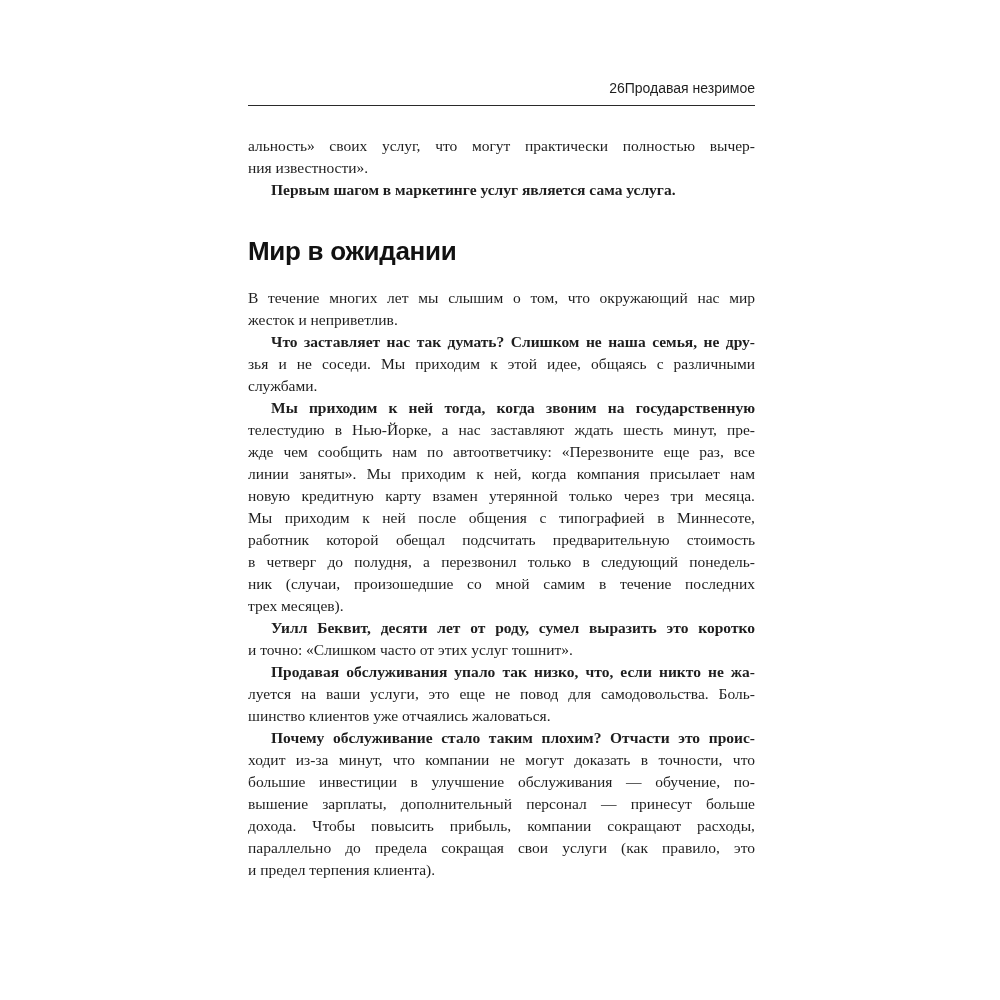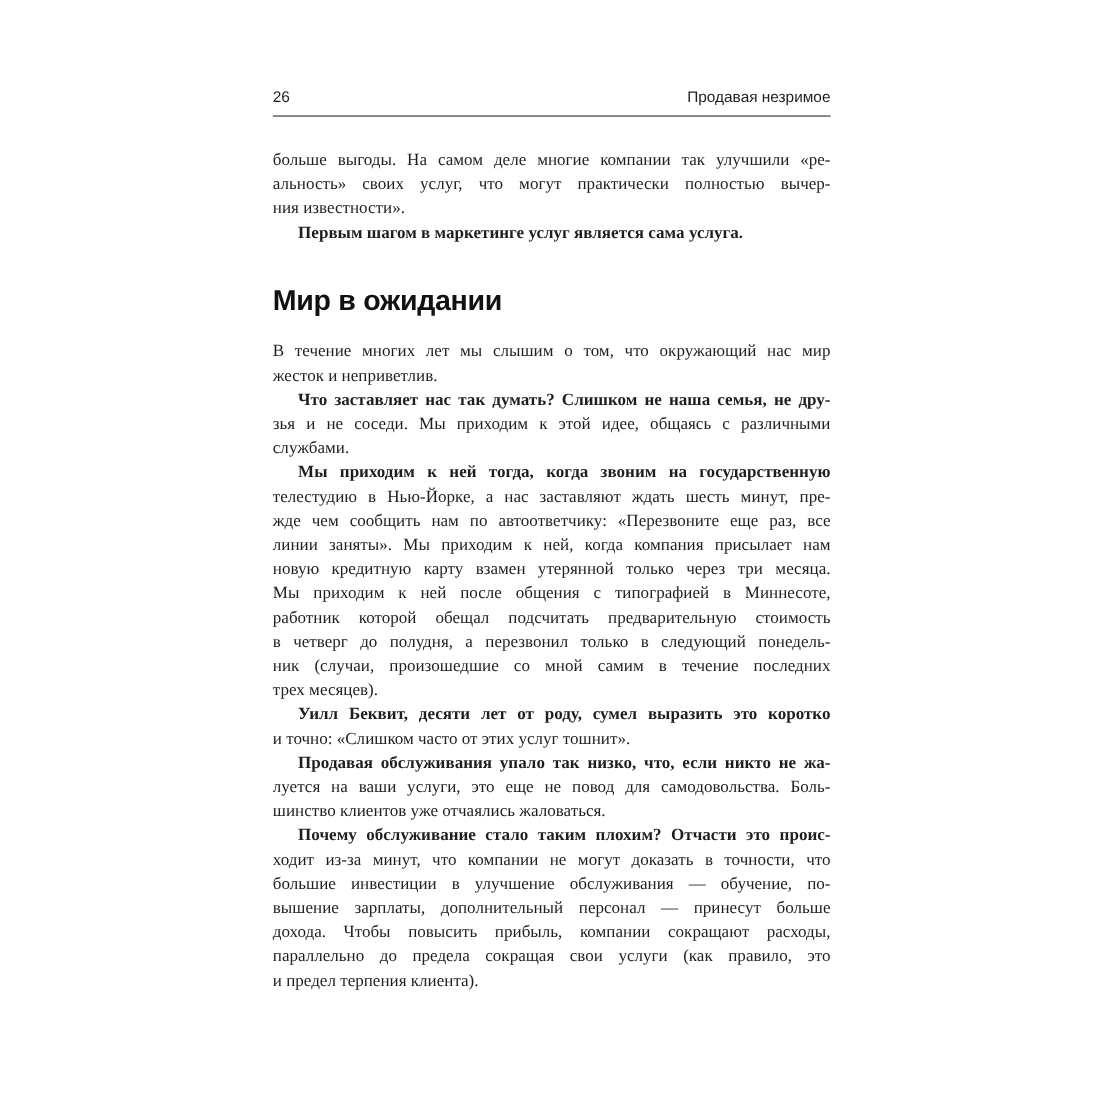--- a/index.html
+++ b/index.html
@@ -15,21 +15,21 @@
     overflow: hidden;
   }
   .sheet {
     position: absolute;
     left: 248px;
     top: 80px;
     width: 507px;
   }
   .running-header {
     display: flex;
-    justify-content: space-between;
+    justify-content: flex-end;
     align-items: flex-end;
     font-family: "Liberation Sans", sans-serif;
     font-size: 14px;
     color: #1f1f1f;
     padding-bottom: 9px;
     border-bottom: 1px solid #2a2a2a;
   }
   .content {
     margin-top: 29px;
     color: #1e1e1e;
@@ -68,21 +68,20 @@
 <body>
 
 <div class="page">
   <div class="sheet">
     <div class="running-header">
       <span>26</span>
       <span>Продавая незримое</span>
     </div>
     <div class="content" id="content">
         <p class="para">
-          <span class="line justify">больше выгоды. На самом деле многие компании так улучшили «ре-</span>
           <span class="line justify">альность» своих услуг, что могут практически полностью вычер-</span>
           <span class="line">ния известности».</span>
         </p>
         <p class="para">
           <span class="line indent">Первым шагом в маркетинге услуг является сама услуга.</span>
         </p>
         <h2 class="section-heading">Мир в ожидании</h2>
         <p class="para">
           <span class="line justify">В течение многих лет мы слышим о том, что окружающий нас мир</span>
           <span class="line">жесток и неприветлив.</span>

